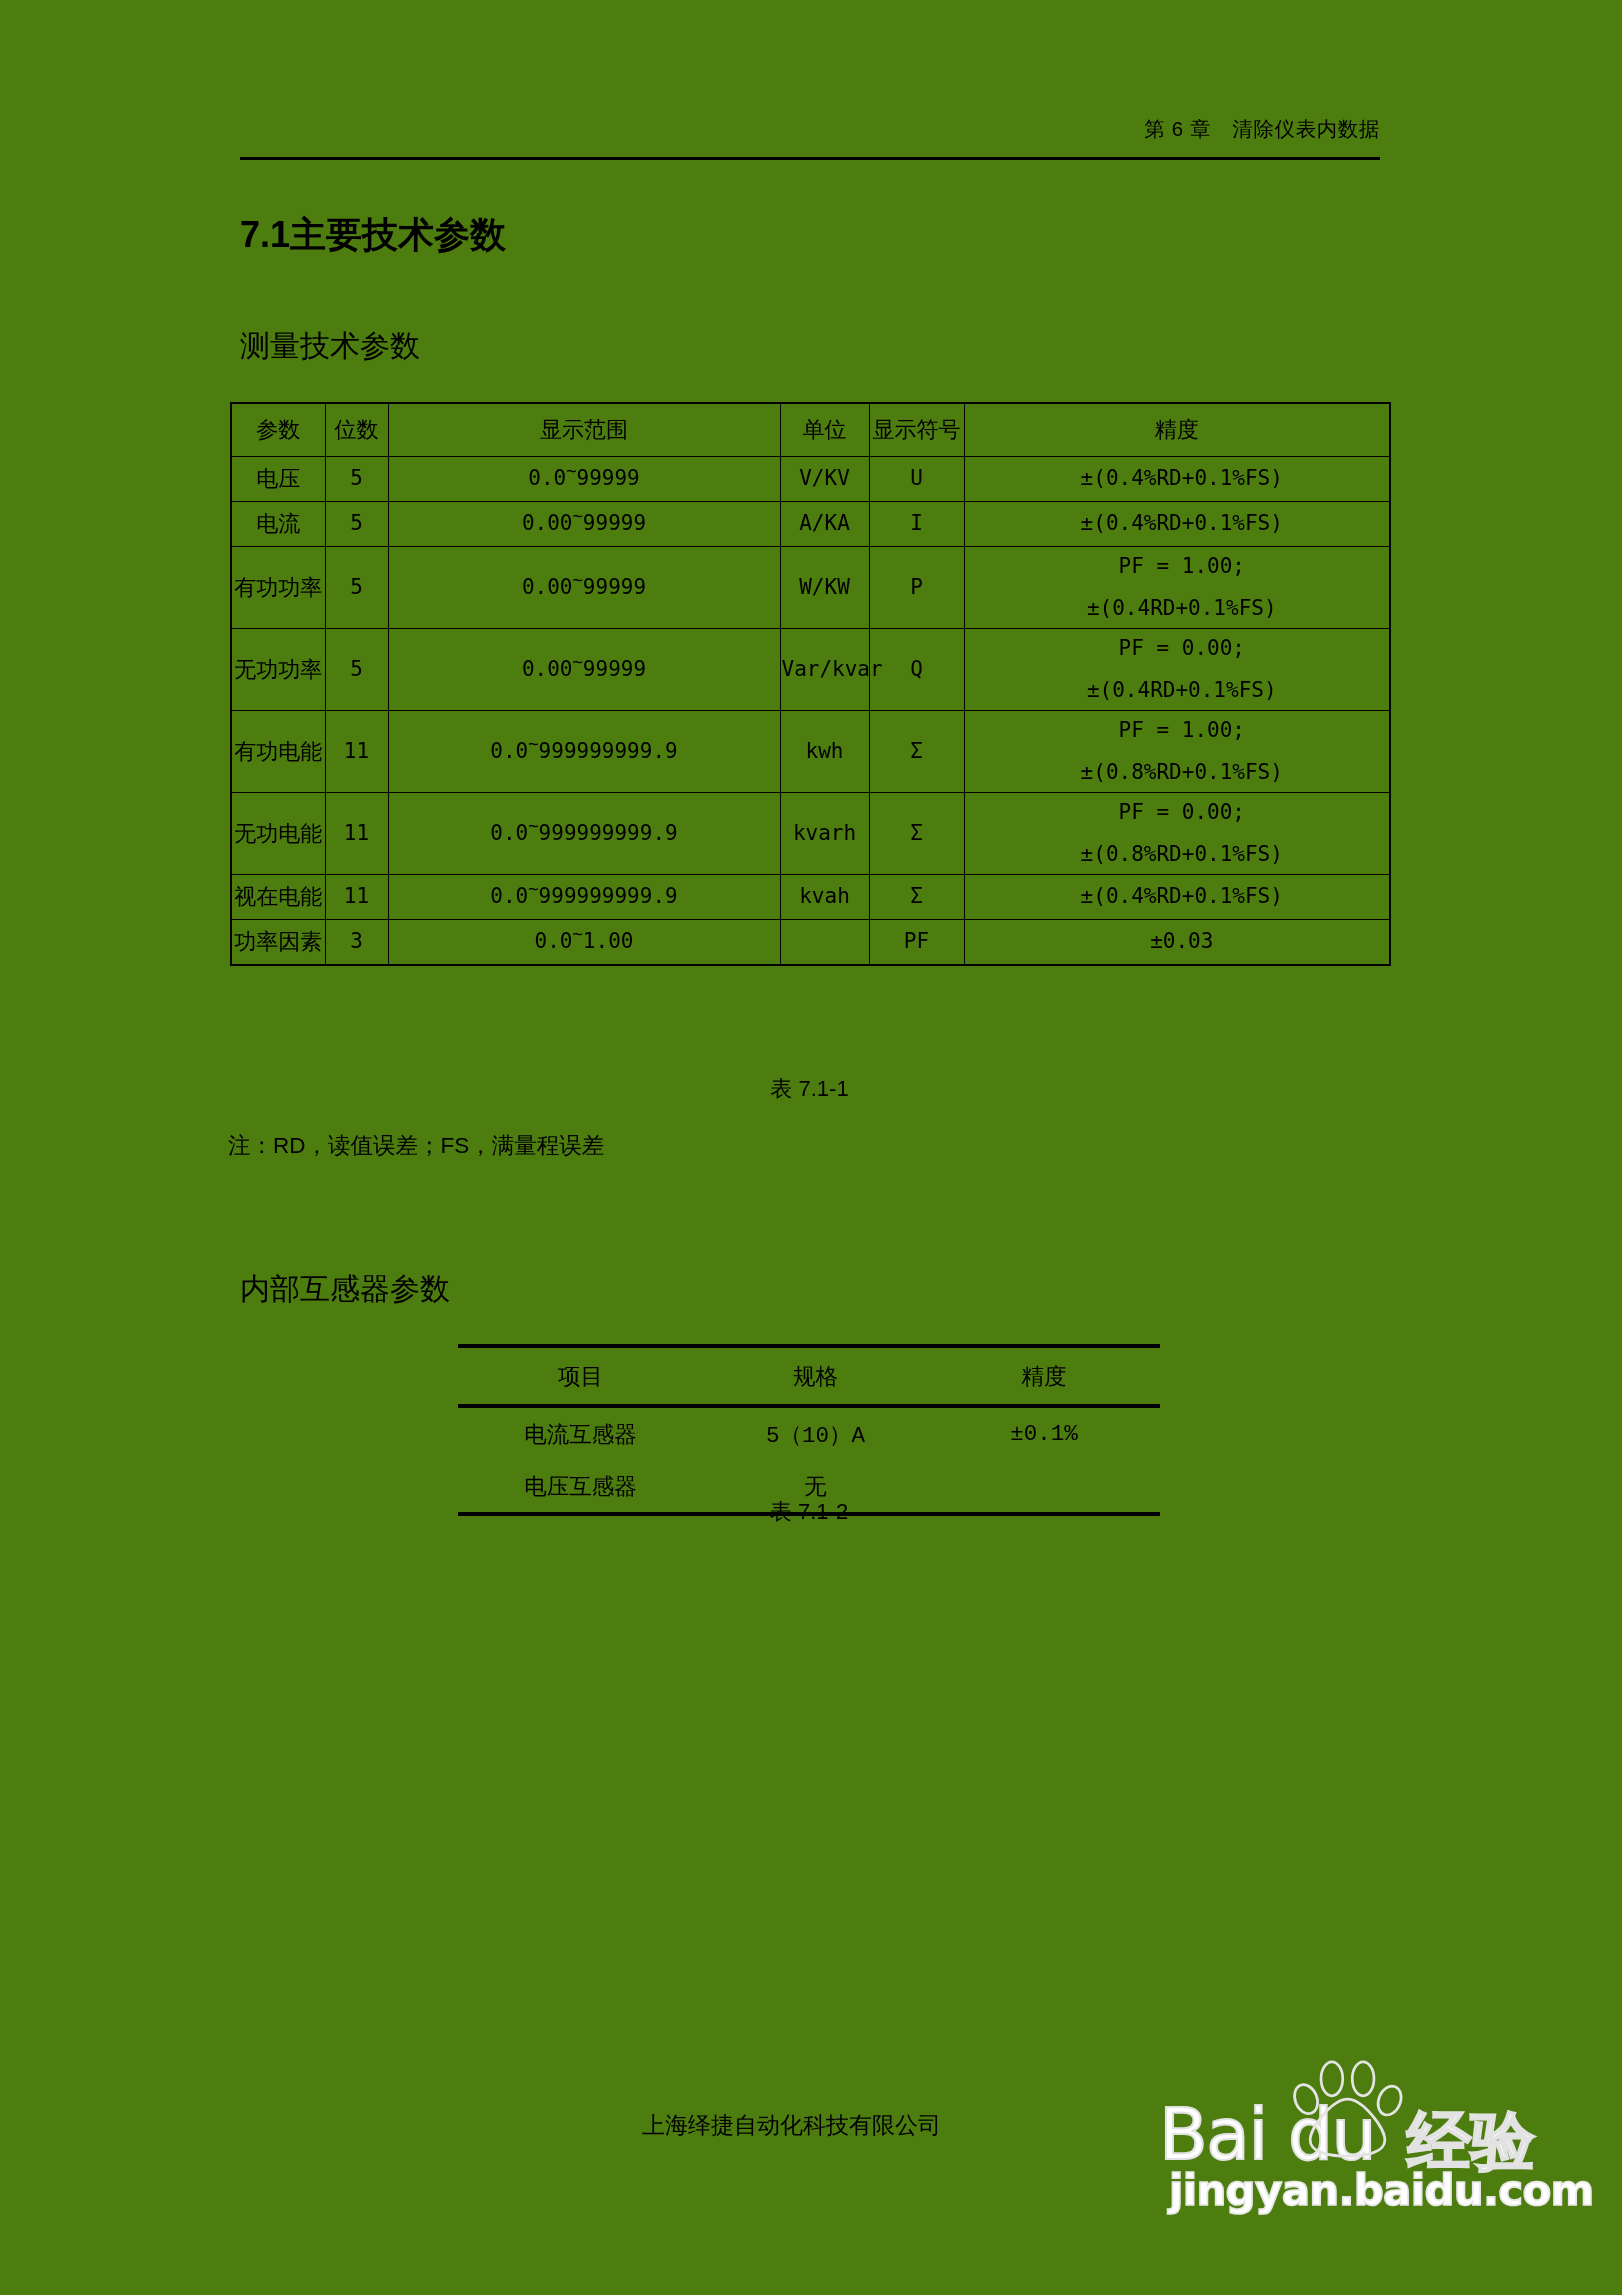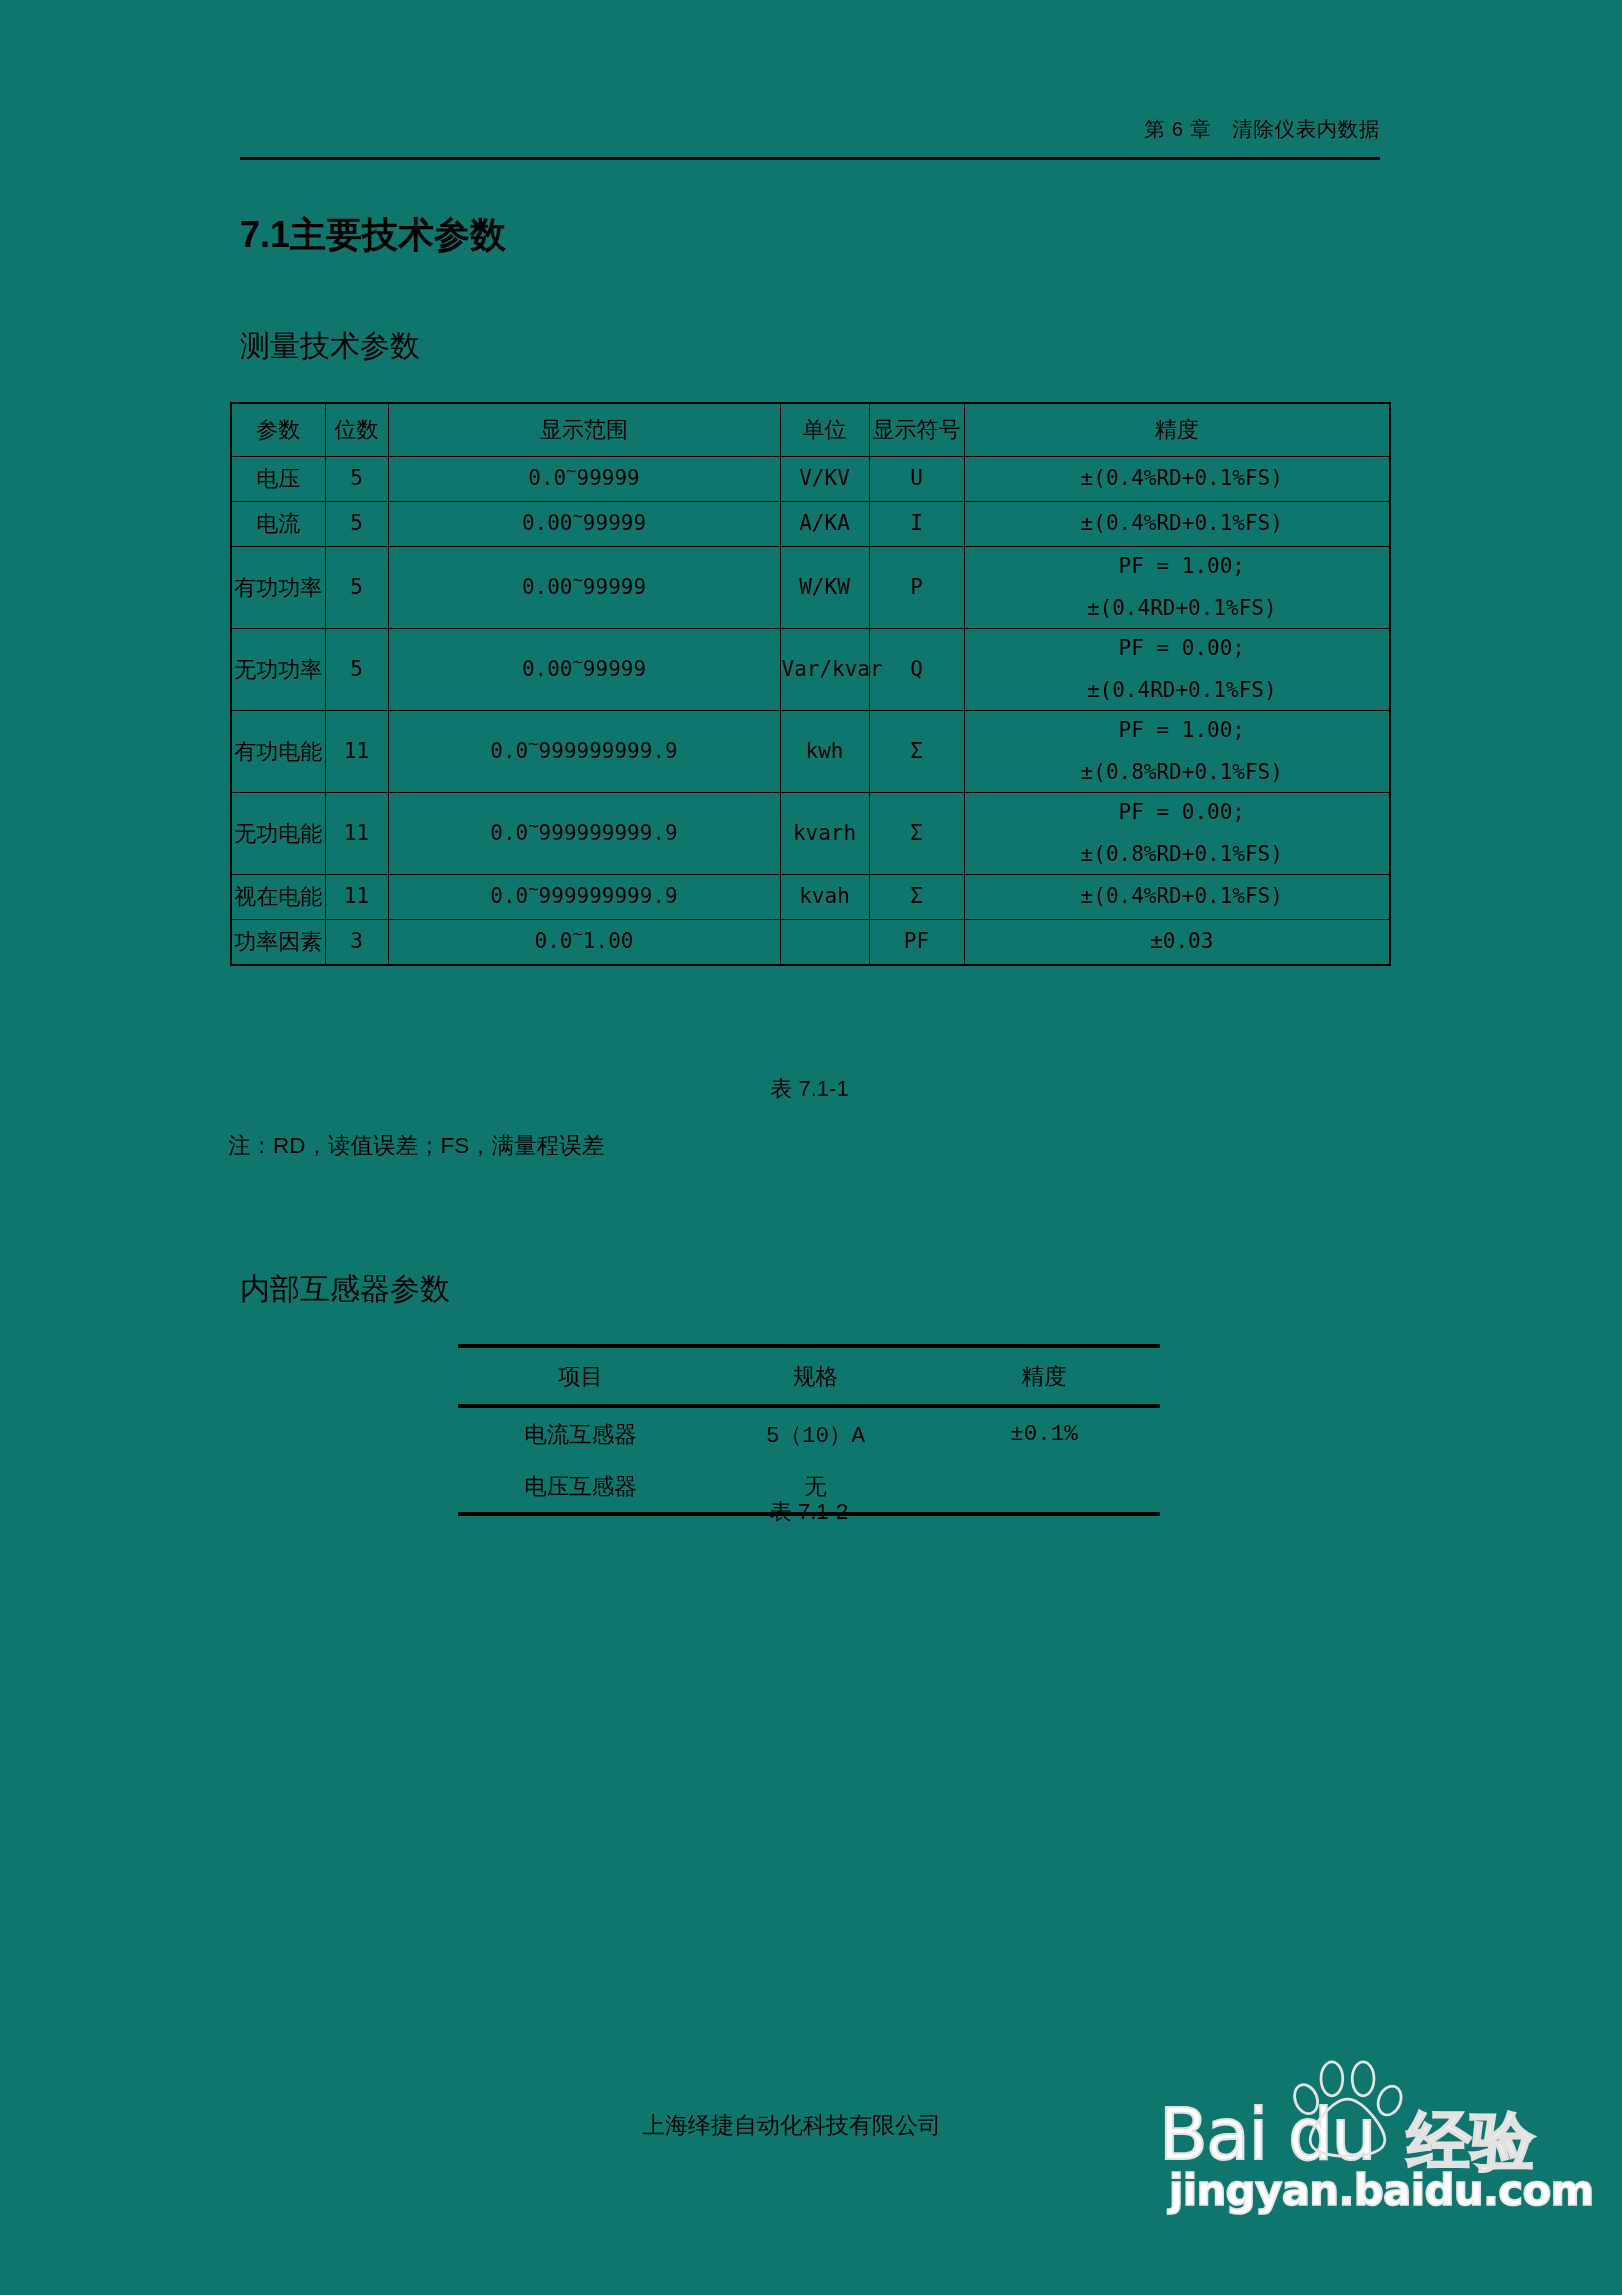--- a/index.html
+++ b/index.html
@@ -8,21 +8,21 @@
     background: #ffffff;
   }
   body {
     font-family: "Liberation Sans", "DejaVu Sans", sans-serif;
     color: #000000;
   }
   .page {
     position: relative;
     width: 1623px;
     height: 2295px;
-    background: #0f766e;
+    background: #4d7c0f;
     overflow: hidden;
   }
 
   
   .header {
     position: absolute;
     left: 240px;
     top: 115px;
     width: 1140px;
     text-align: right;

